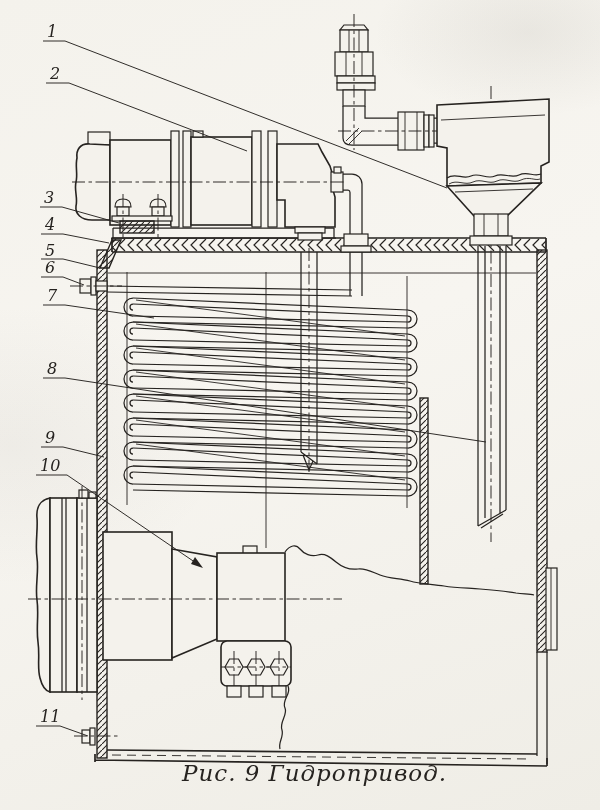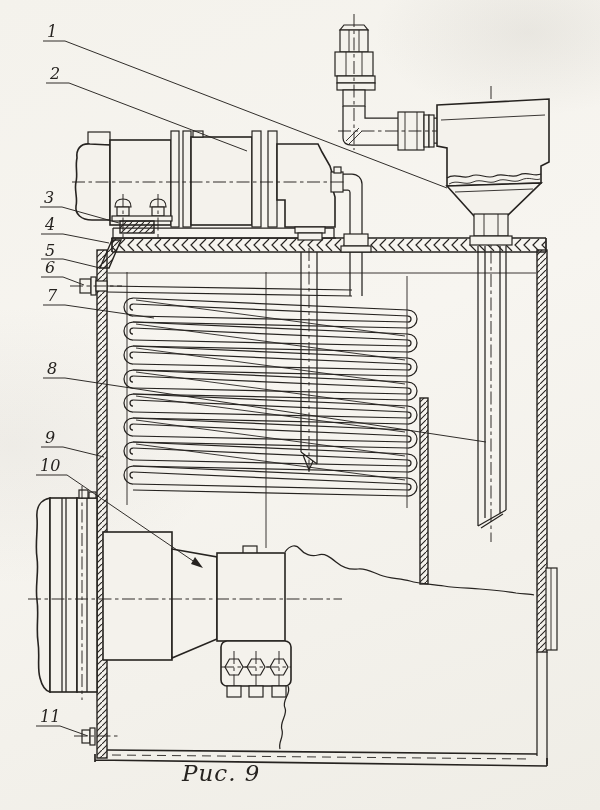--- a/index.html
+++ b/index.html
@@ -233,14 +233,15 @@
     </g>
     <g>
       <path class="leader" d="M36,726 L60,726 L88,736"></path>
       <text class="num" x="40" y="722">11</text>
     </g>
   </g>
 </svg>
 
 <div class="caption">
   <span>Рис. 9</span>
+  <span>Гидропривод.</span>
 </div>
 </div>
 
 </body></html>

